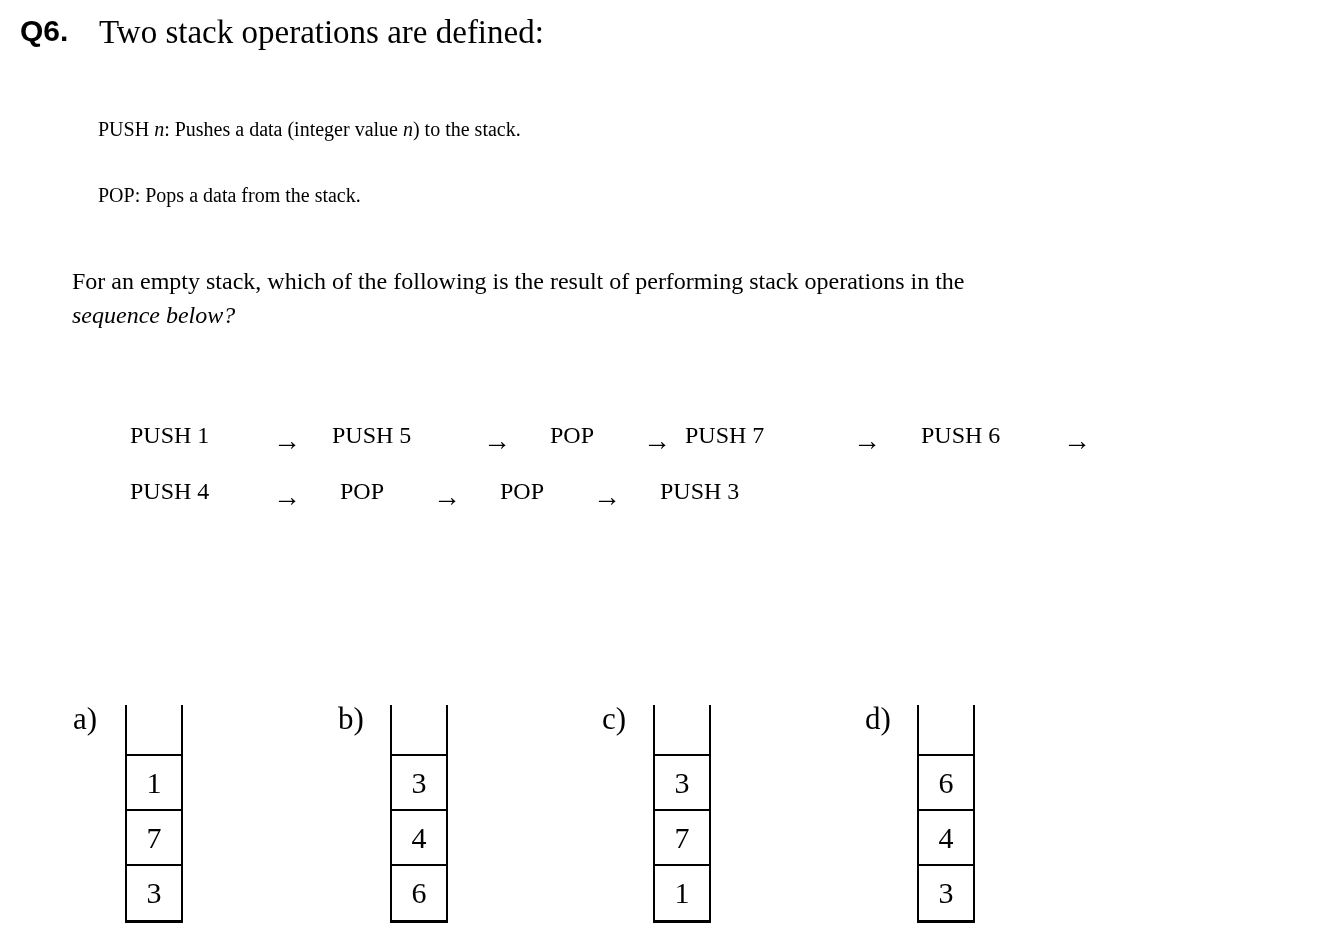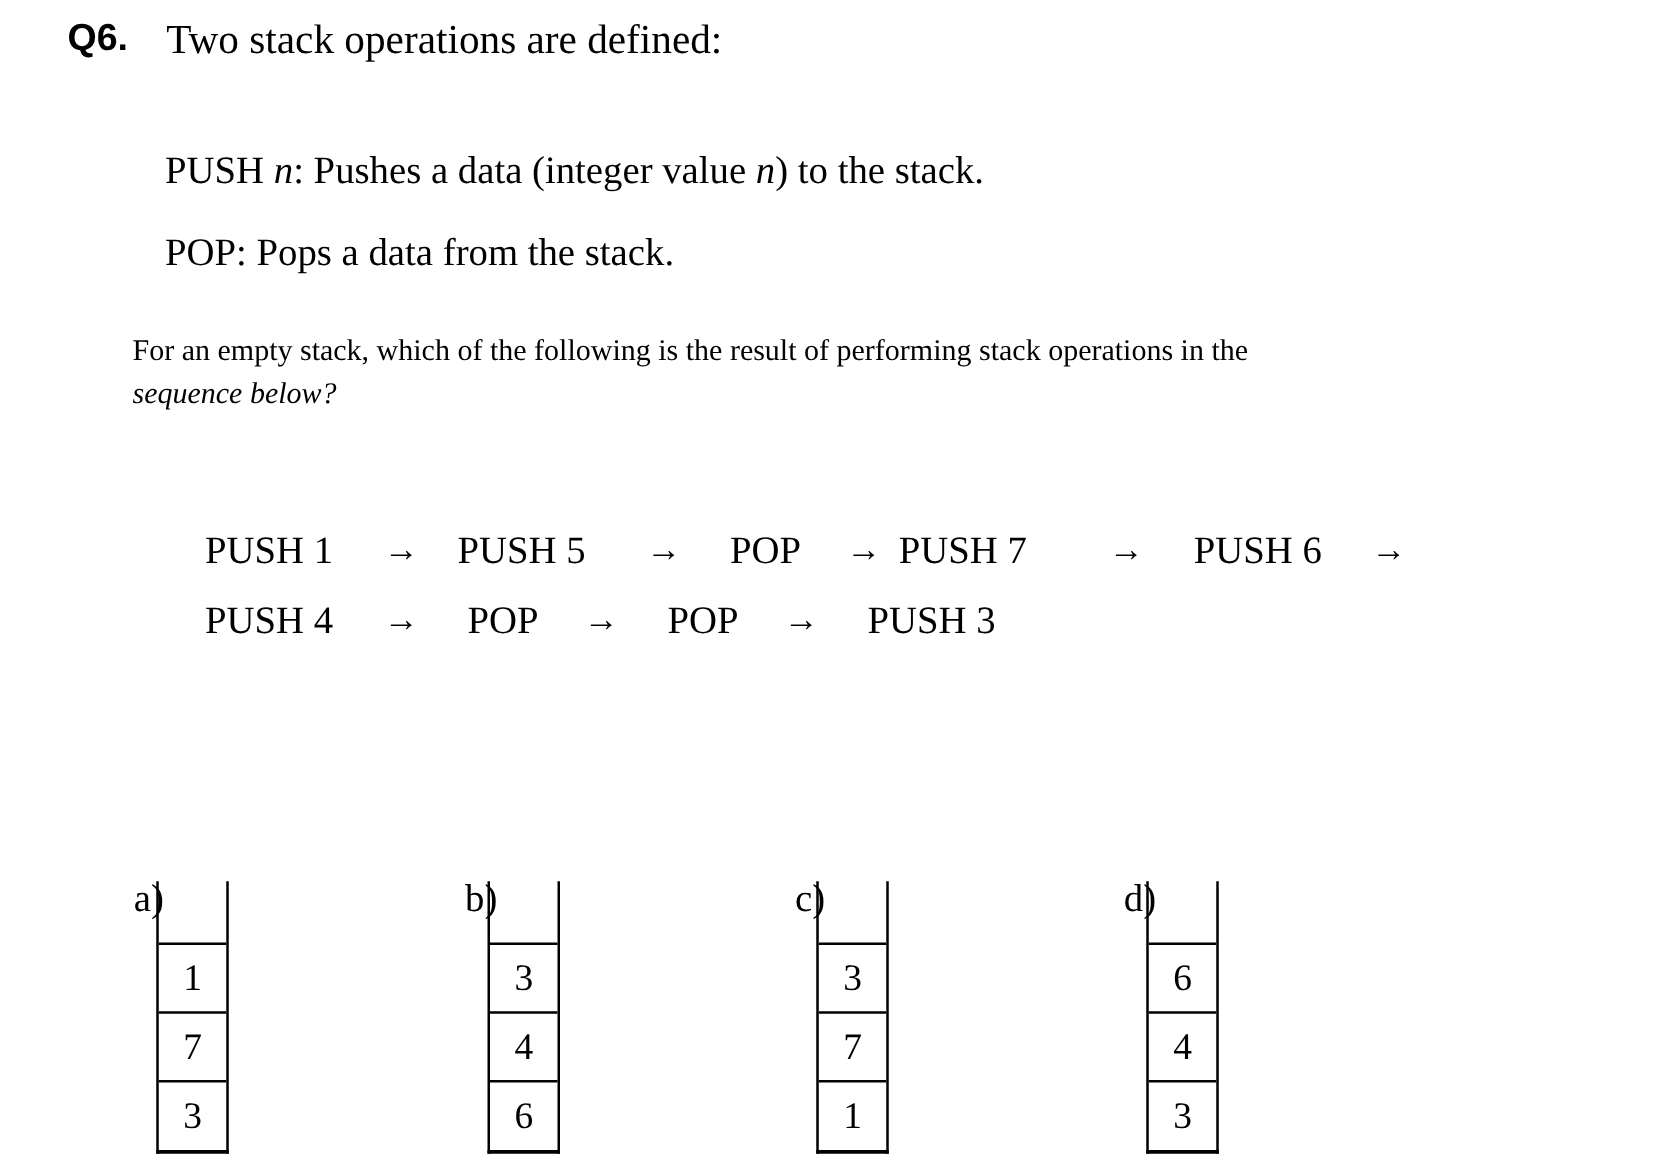--- a/index.html
+++ b/index.html
@@ -1,26 +1,26 @@
 <!DOCTYPE html>
 <html><head>
   <meta charset="utf-8">
   <style>
     html, body { margin: 0; padding: 0; background: #ffffff; }
     body { width: 1329px; height: 940px; position: relative; overflow: hidden; color: #000; font-family: "Liberation Serif", serif; }
-    .abs { position: absolute; white-space: nowrap; margin-left: 34px; }
+    .abs { position: absolute; white-space: nowrap; }
     .qnum { left: 20px; top: 14px; font-family: "Liberation Sans", sans-serif; font-weight: bold; font-size: 30px; }
     .qtitle { left: 99px; top: 14px; font-size: 33px; }
-    .def { left: 98px; font-size: 31px; }
+    .def { left: 98px; font-size: 20px; }
     .def1 { top: 118px; }
     .def2 { top: 184px; font-family: Liberation Serif, serif; }
     .prompt { left: 72px; font-size: 24px; }
     .p1 { top: 268px; }
     .p2 { top: 302px; font-style: italic; }
-    .seq { font-size: 31px; }
+    .seq { font-size: 24px; }
     .arrow { font-size: 28px; }
     .opt-label { font-size: 31px; top: 701px; }
     .stack { position: absolute; top: 705px; width: 54px; border-left: 2px solid #000; border-right: 2px solid #000; border-bottom: 3px solid #000; }
     .stack .empty { height: 49px; border-bottom: 2px solid #000; }
     .stack .cell { height: 53px; border-bottom: 2px solid #000; text-align: center; font-size: 30px; line-height: 54px; }
     .stack .cell:last-child { border-bottom: none; height: 54px; }
   </style>
 </head>
 <body>
 

